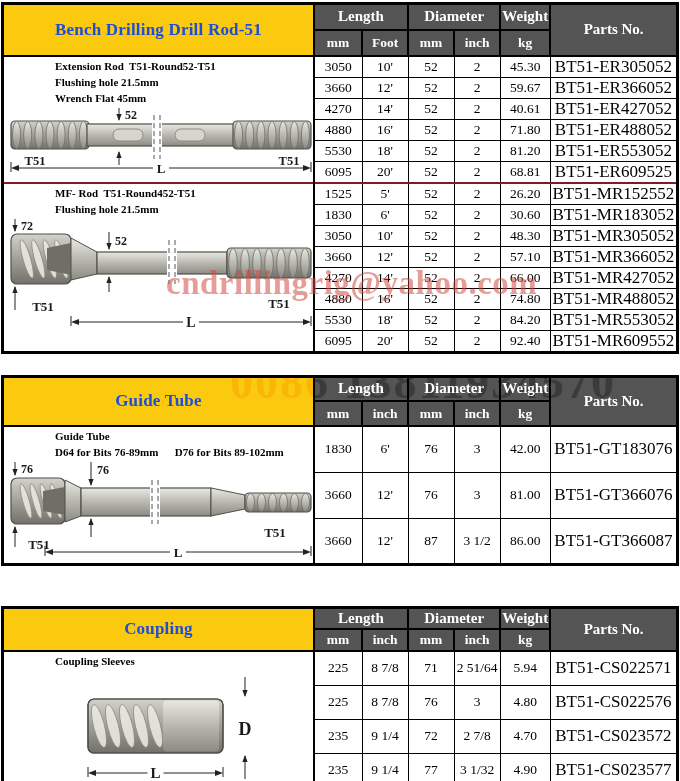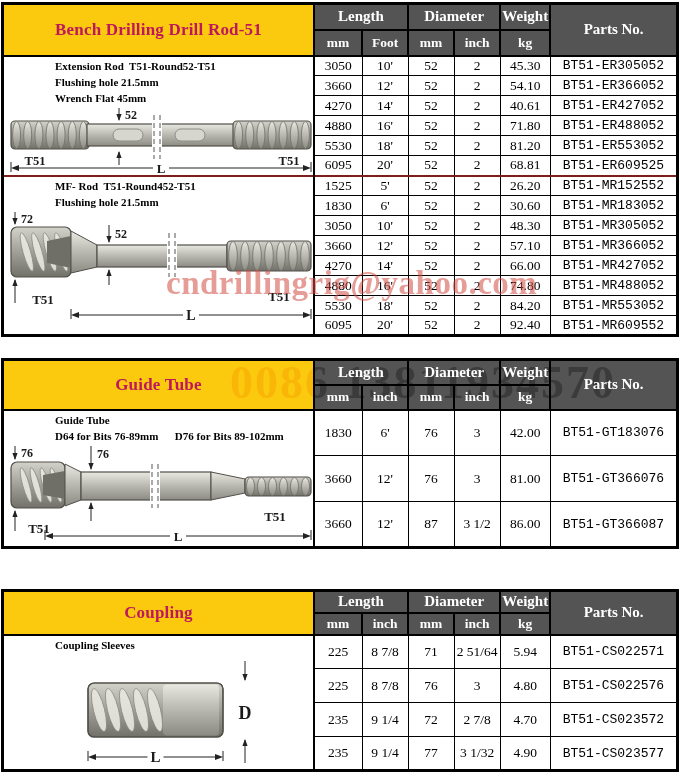--- a/index.html
+++ b/index.html
@@ -32,40 +32,40 @@
   col.c6 { width: 127px; }
 
   th {
     background: #545454;
     color: #fff;
     font-weight: bold;
     border: 2px solid #000;
     padding: 0;
     text-align: center;
   }
-  th.title { background: #FBC90D; color: #be185d; font-size: 17px; letter-spacing: .2px; }
+  th.title { background: #FBC90D; color: #1d4ed8; font-size: 17px; letter-spacing: .2px; }
   th.gh { font-size: 15px; }
   tr.units th { font-size: 13.5px; font-family: Liberation Serif, serif; }
 
   .t1 thead tr { height: 26px; }
   .t2 thead tr { height: 25px; }
   .t3 thead tr { height: 22px; }
   .t1 tbody tr { height: 20px; }
   .t2 tbody tr { height: 46px; }
   .t3 tbody tr { height: 34px; padding-left: 20px; }
 
   td {
     border: 1px solid #000;
     text-align: center;
     font-size: 13.5px;
     color: #000;
     padding: 0;
     overflow: hidden;
   }
-  td.parts { font-size: 13px; font-family: Liberation Mono, monospace; }
+  td.parts { font-size: 17px; }
   td.desc {
     text-align: left;
     vertical-align: top;
     padding: 1px 3px 0 3px;
     border-right: 2px solid #000;
   }
   .dline { font-weight: bold; font-size: 11px; line-height: 16px; white-space: pre; margin-left: 48px; }
   .diag { margin-top: 1px; line-height: 0; }
   .t3 .diag { margin-top: 4px; text-align: center; }
   .diag text { font-family: "Liberation Serif", serif; font-weight: bold; fill: #1a1a1a; }
@@ -174,21 +174,21 @@
           <td class="val">52</td>
           <td class="val">2</td>
           <td class="val">45.30</td>
           <td class="parts">BT51-ER305052</td>
         </tr>
         <tr>
           <td class="val">3660</td>
           <td class="val">12'</td>
           <td class="val">52</td>
           <td class="val">2</td>
-          <td class="val">54.10</td>
+          <td class="val">59.67</td>
           <td class="parts">BT51-ER366052</td>
         </tr>
         <tr>
           <td class="val">4270</td>
           <td class="val">14'</td>
           <td class="val">52</td>
           <td class="val">2</td>
           <td class="val">40.61</td>
           <td class="parts">BT51-ER427052</td>
         </tr>

